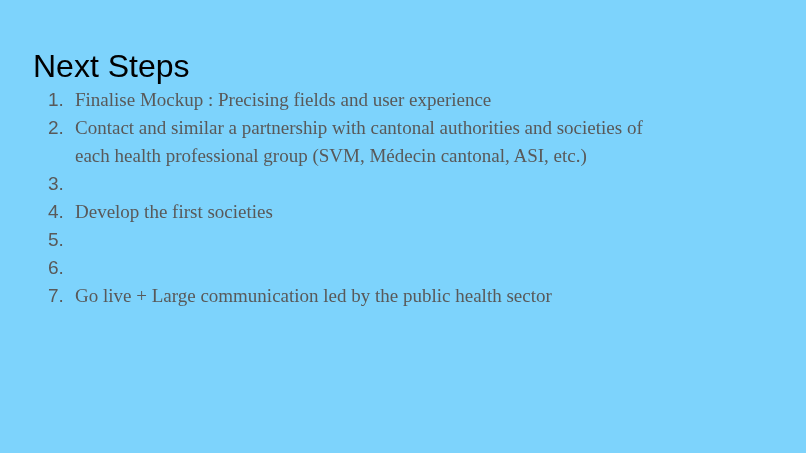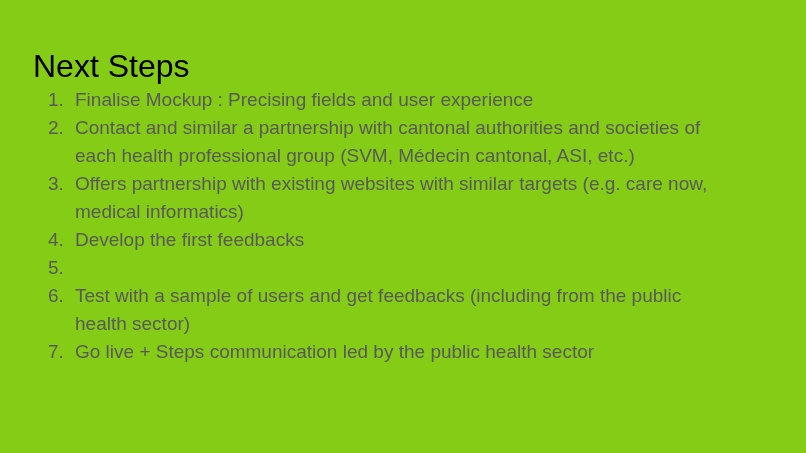--- a/index.html
+++ b/index.html
@@ -7,21 +7,21 @@
       width: 806px;
       height: 453px;
       font-family: "Liberation Sans", sans-serif;
       background: #ffffff;
       overflow: hidden;
     }
     .slide {
       position: relative;
       width: 806px;
       height: 453px;
-      background: #84cc16;
+      background: #7dd3fc;
     }
     .slide-title {
       position: absolute;
       left: 33px;
       top: 48px;
       font-size: 32px;
       line-height: 36px;
       font-weight: 400;
       color: #000000;
       letter-spacing: 0;
@@ -43,20 +43,21 @@
     }
     .step-number {
       flex: 0 0 27px;
       width: 27px;
       text-align: left;
     }
     .step-text {
       flex: 0 1 auto;
       max-width: 715px;
       white-space: pre-wrap;
+      font-family: Liberation Serif, serif;
     }
   </style>
 </head>
 <body>
 
 <div class="slide">
 
   <h1 class="slide-title">Next Steps</h1>
 
   <ol class="steps-list">
@@ -67,38 +68,34 @@
     </li>
 
     <li class="step-item">
       <span class="step-number">2.</span>
       <span class="step-text">Contact and similar a partnership with cantonal authorities and societies of
 each health professional group (SVM, Médecin cantonal, ASI, etc.)</span>
     </li>
 
     <li class="step-item">
       <span class="step-number">3.</span>
-      <span class="step-text">Offers partnership with existing websites with similar targets (e.g. care now,
-medical informatics)</span>
     </li>
 
     <li class="step-item">
       <span class="step-number">4.</span>
-      <span class="step-text">Develop the first feedbacks</span>
+      <span class="step-text">Develop the first societies</span>
     </li>
 
     <li class="step-item">
       <span class="step-number">5.</span>
     </li>
 
     <li class="step-item">
       <span class="step-number">6.</span>
-      <span class="step-text">Test with a sample of users and get feedbacks (including from the public
-health sector)</span>
     </li>
 
     <li class="step-item">
       <span class="step-number">7.</span>
-      <span class="step-text">Go live + Steps communication led by the public health sector</span>
+      <span class="step-text">Go live + Large communication led by the public health sector</span>
     </li>
 
   </ol>
 </div>
 
 </body></html>

